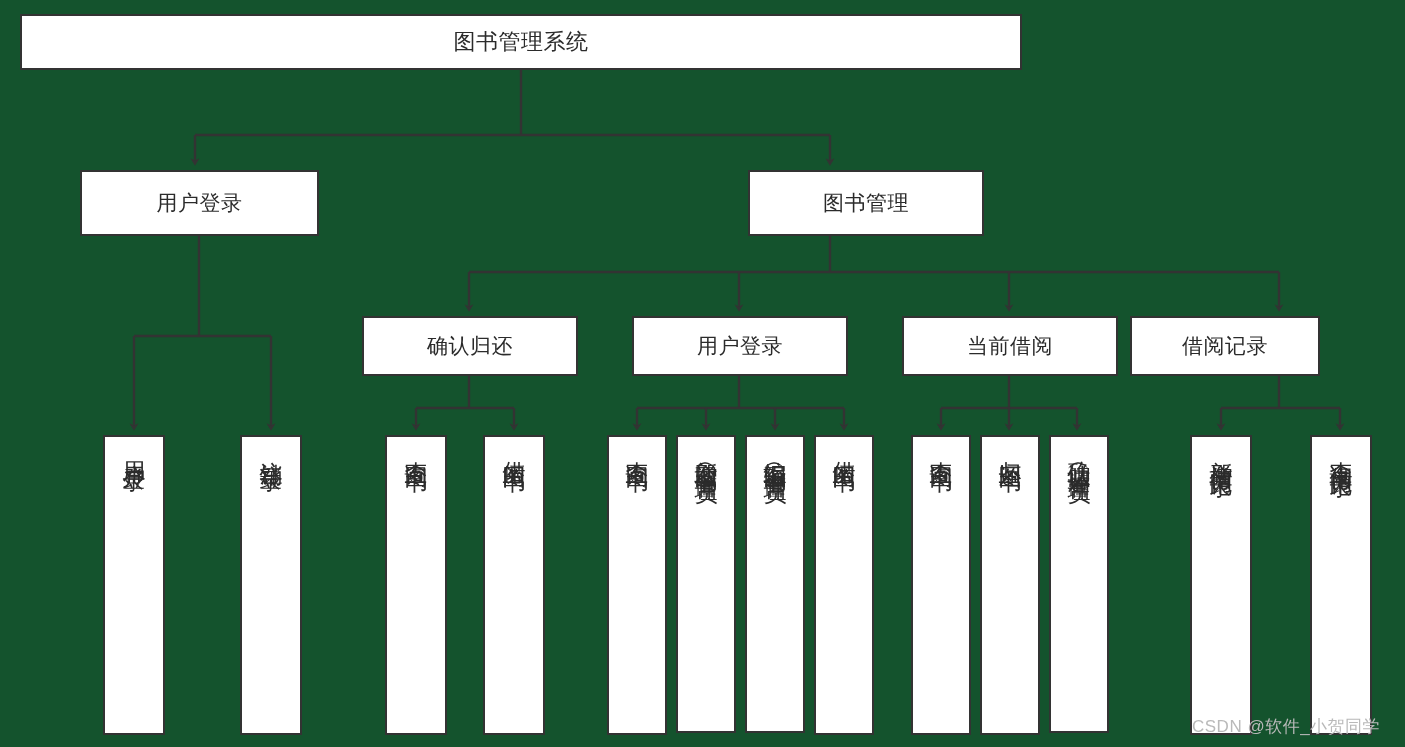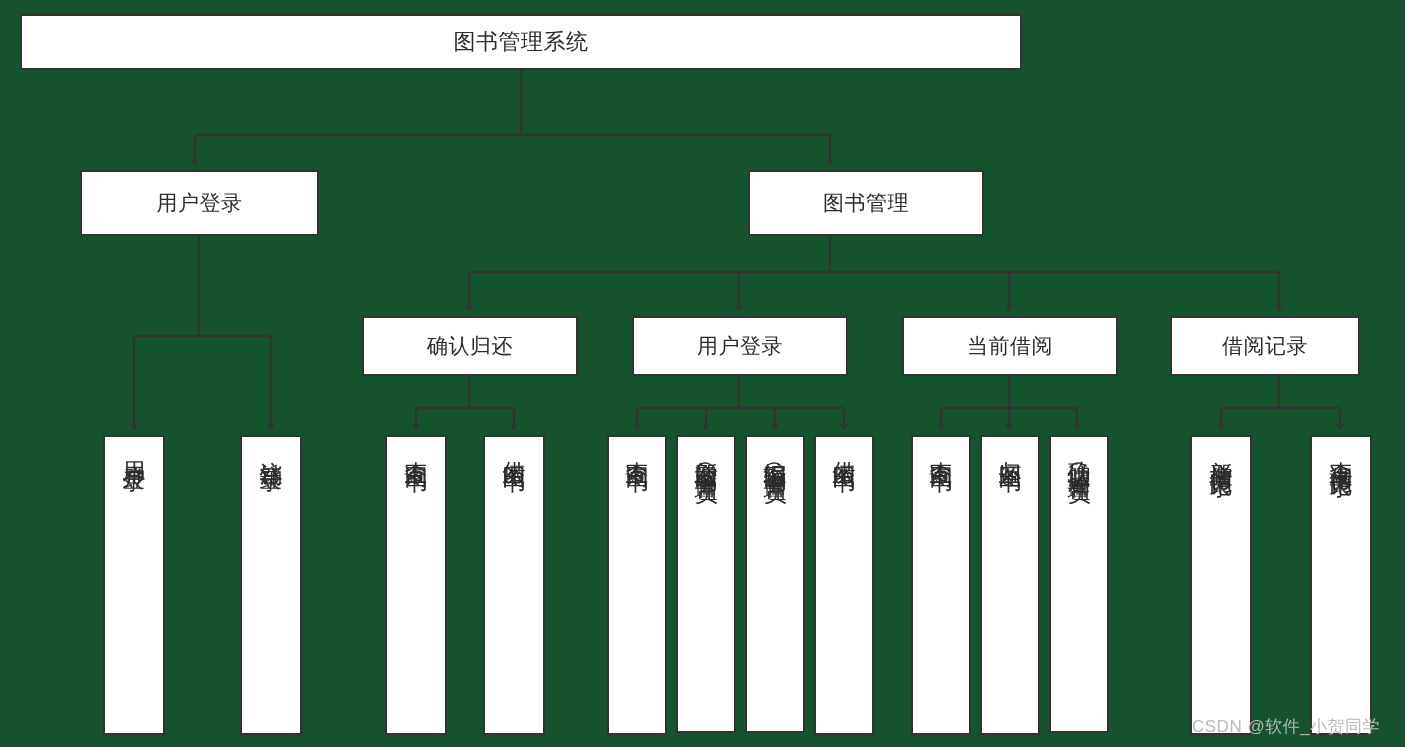--- a/index.html
+++ b/index.html
@@ -146,21 +146,21 @@
   </div>
 
   <div class="node horiz" style="left:632px; top:316px; width:216px; height:60px;">
     <span class="label">用户登录</span>
   </div>
 
   <div class="node horiz" style="left:902px; top:316px; width:216px; height:60px;">
     <span class="label">当前借阅</span>
   </div>
 
-  <div class="node horiz" style="left:1170px; top:316px; width:190px; height:60px;">
+  <div class="node horiz" style="left:1130px; top:316px; width:190px; height:60px;">
     <span class="label">借阅记录</span>
   </div>
 
   <div class="node vert" style="left:103px; top:435px; width:62px; height:300px;">
     <span class="label">用户登录</span>
   </div>
 
   <div class="node vert" style="left:240px; top:435px; width:62px; height:300px;">
     <span class="label">注销登录</span>
   </div>

